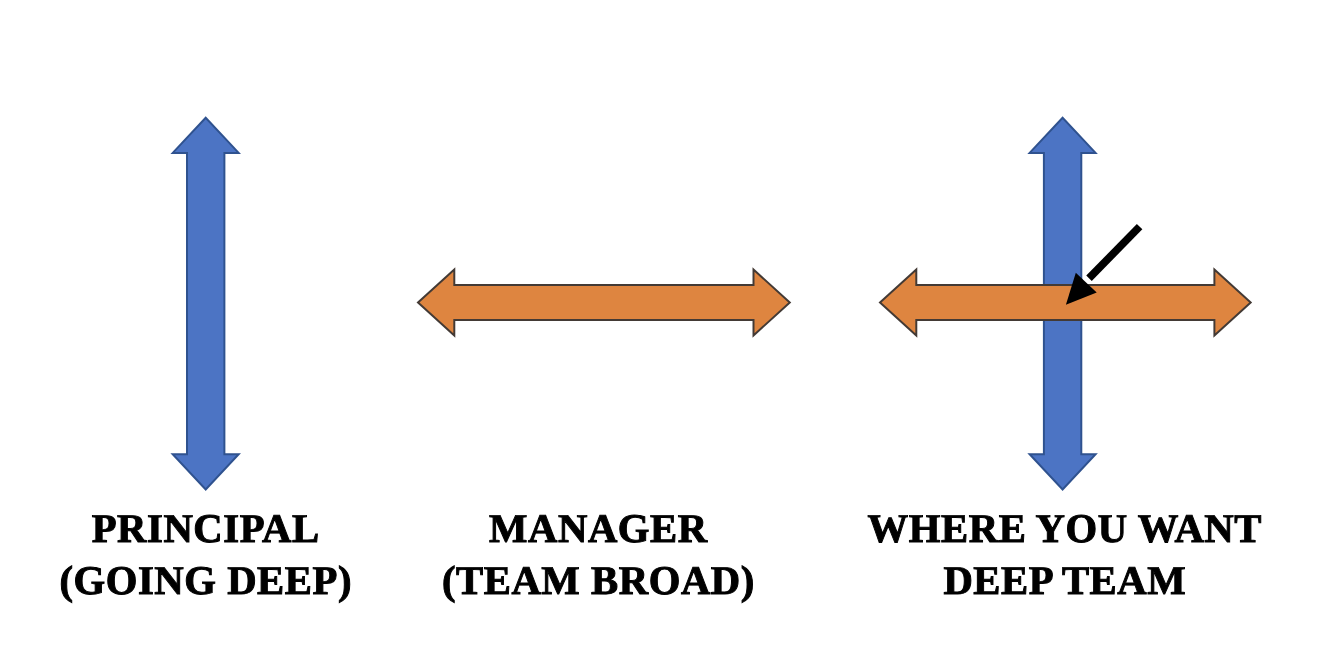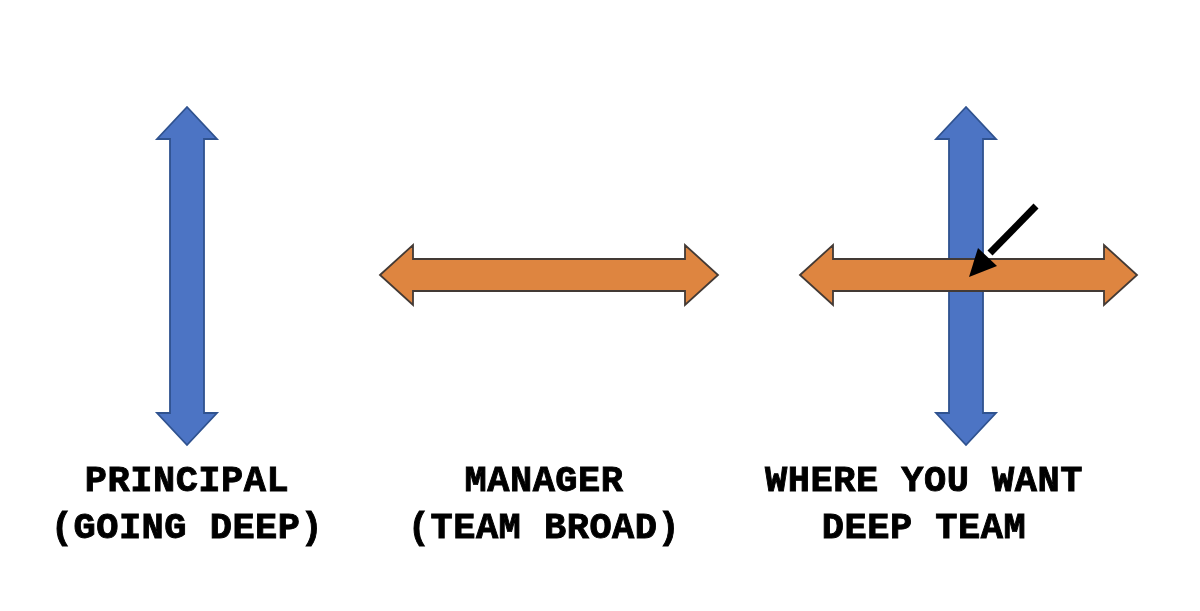--- a/index.html
+++ b/index.html
@@ -6,21 +6,21 @@
     margin: 0;
     padding: 0;
     background: #ffffff;
   }
   .stage {
     position: relative;
     width: 1200px;
     height: 564px;
     background: var(--background, #ffffff);
     overflow: hidden;
-    font-family: Liberation Mono, monospace;
+    font-family: Liberation Serif, serif;
   }
   .arrow-layer {
     position: absolute;
     left: 0;
     top: 0;
     width: 1200px;
     height: 611px;
     display: block;
   }
   .arrow-blue {
@@ -52,21 +52,21 @@
     color: var(--label-color, #000000);
     font-size: 37px;
     font-weight: bold;
     line-height: 47px;
     letter-spacing: 0.5px;
     -webkit-text-stroke: 0.9px var(--label-color, #000000);
     white-space: nowrap;
   }
   .label-principal { left: -13px; }
   .label-manager   { left: 344px; }
-  .label-team      { left: 724px; }
+  .label-team      { left: 768px; }
 </style>
 </head>
 <body>
 
 <div class="stage">
 
   <svg class="arrow-layer" viewBox="0 0 1200 611">
 
     <polygon class="arrow-blue" points="187,107 157,139 170,139 170,413 157,413 187,445 217,413 204,413 204,139 217,139"></polygon>
 

